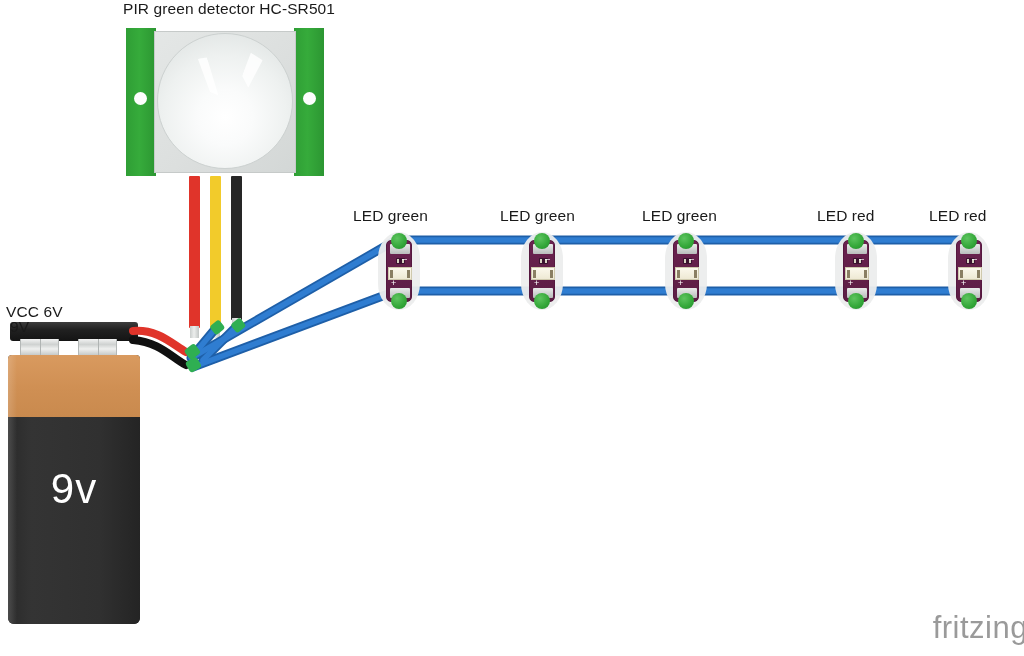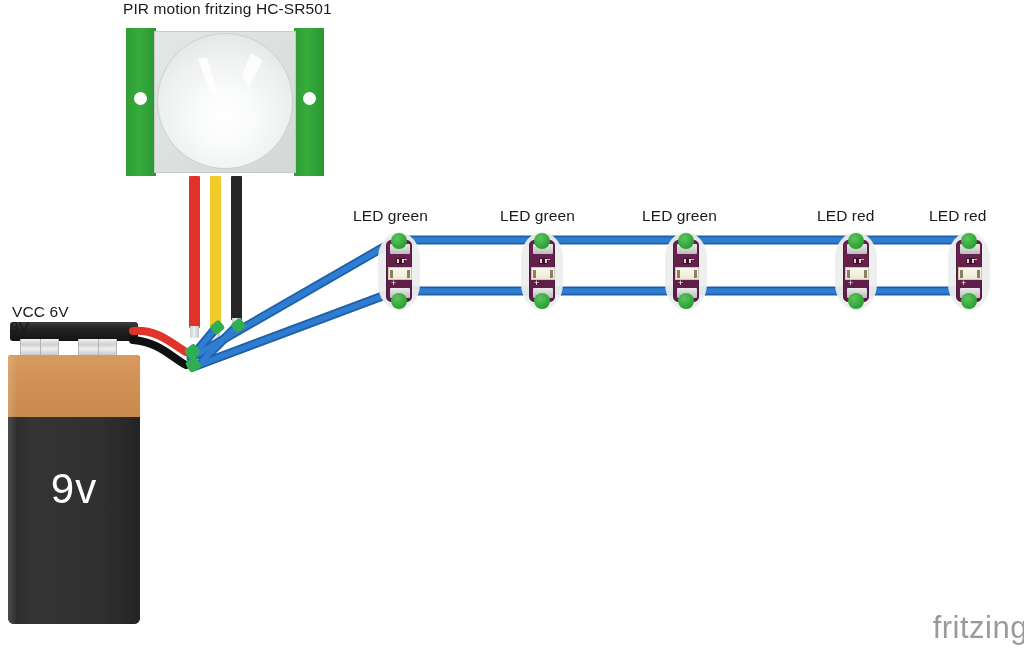--- a/index.html
+++ b/index.html
@@ -187,21 +187,21 @@
     position: absolute; right: -4px; bottom: 10px;
     font-family: "Liberation Sans", sans-serif;
     font-size: 31px; color: #9a9a9a; letter-spacing: 0.5px;
   }
 </style>
 </head>
 <body>
 
 <div id="canvas">
 
-  <div class="lbl" style="left:123px; top:0px;">PIR motion fritzing HC-SR501</div>
+  <div class="lbl" style="left:123px; top:0px;">PIR green detector HC-SR501</div>
 
   <div id="pir-module">
     <div class="pir-tab left">
       <div class="pir-hole left"></div>
     </div>
     <div class="pir-tab right">
       <div class="pir-hole right"></div>
     </div>
     <div class="pir-board"></div>
     <div class="pir-dome">
@@ -225,21 +225,21 @@
     <div class="batt-snap s1"></div>
     <div class="batt-snap s2"></div>
     <div class="batt-body">
       <div class="batt-top-orange"></div>
       <div class="batt-dark"></div>
       <div class="batt-sheen"></div>
       <div id="batt-text">9v</div>
     </div>
   </div>
 
-  <div class="lbl" style="left:12px; top:303px;">VCC 6V</div>
+  <div class="lbl" style="left:6px; top:303px;">VCC 6V</div>
   <div class="lbl" style="left:10px; top:318px;">9V</div>
 
   <svg id="wires" viewBox="0 0 1024 656" xmlns="http://www.w3.org/2000/svg">
 
     <path d="M 133,331 C 158,329 172,344 186,352" fill="none" stroke="#e0342a" stroke-width="8" stroke-linecap="round"></path>
 
     <path d="M 133,340 C 160,342 172,358 186,365" fill="none" stroke="#101010" stroke-width="8" stroke-linecap="round"></path>
 
     <g stroke="#1e5fa8" stroke-width="9" fill="none" stroke-linecap="round" stroke-linejoin="round">
 

